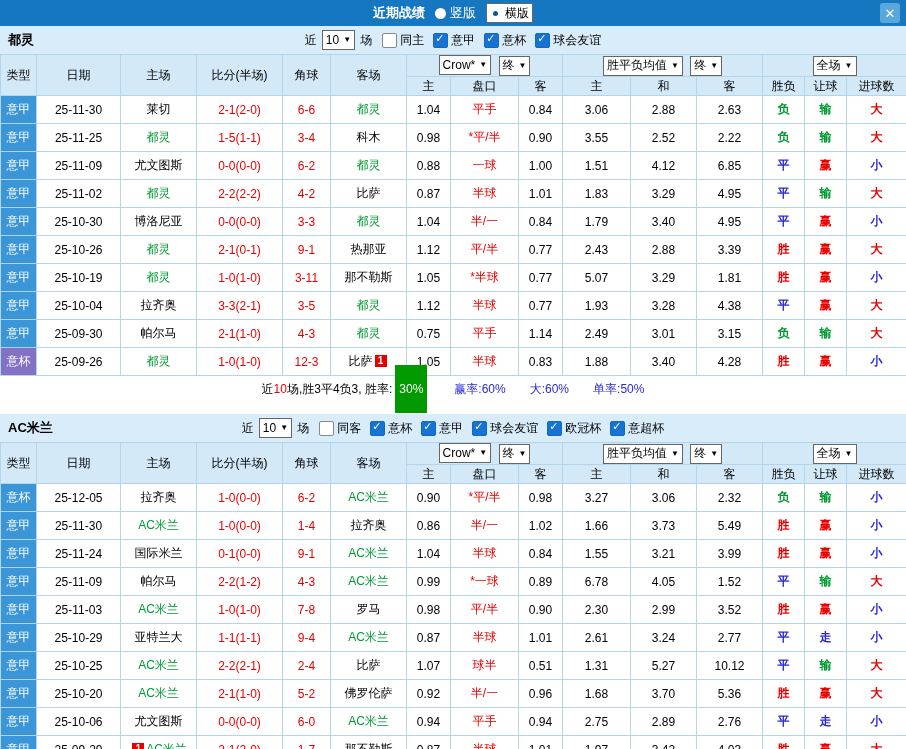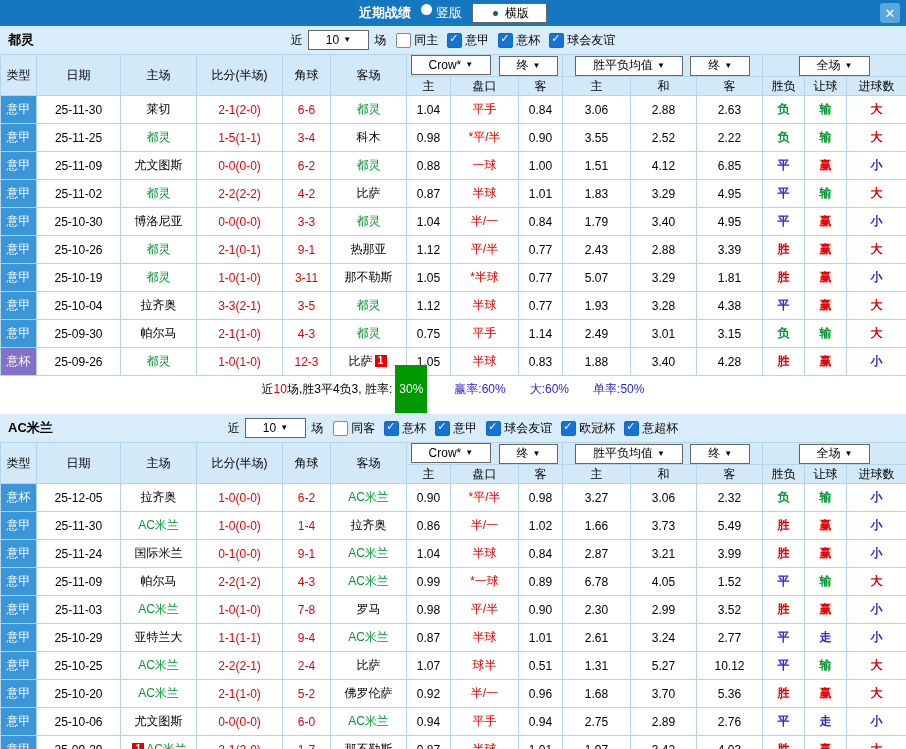--- a/index.html
+++ b/index.html
@@ -4,34 +4,34 @@
 <style>
   html,body{margin:0;padding:0}
   body{width:906px;height:749px;overflow:hidden;background:#fff;
        font-family:"Liberation Sans","DejaVu Sans",sans-serif;}
   .popup{width:906px;height:749px;overflow:hidden;background:#6d28d9}
 
   
   .titlebar{height:26px;background:#1577c0;position:relative;display:flex;
             align-items:center;justify-content:center;color:#fff;font-size:13px;gap:10px}
   .title{font-weight:bold}
-  .radio{display:inline-flex;align-items:flex-start;gap:4px;cursor:pointer}
+  .radio{display:inline-flex;align-items:center;gap:4px;cursor:pointer}
   .dot{width:11px;height:11px;border-radius:50%;background:#fff;display:inline-flex;
        align-items:center;justify-content:center}
   .radio.sel .dot::after{content:"";width:5px;height:5px;border-radius:50%;background:#0f5a96}
   .close{position:absolute;right:6px;top:3px;width:20px;height:20px;background:#5aa7dc;
          border-radius:3px;display:flex;align-items:center;justify-content:center;
          font-size:13px;color:#fff;cursor:pointer}
 
   
   .bar{height:28px;background:#d8ecfa;display:flex;align-items:center;position:relative;font-size:12px}
   .team{position:absolute;left:8px;font-weight:bold;font-size:13px;color:#000}
   .filters{margin:0 auto;display:flex;align-items:center;gap:5px;color:#000}
   .sel{display:inline-flex;align-items:center;gap:4px;background:#fff;border:1px solid #666;
-       height:18px;padding:0 17px;font-size:12px;color:#000;cursor:pointer;white-space:nowrap}
+       height:18px;padding:0 3px;font-size:12px;color:#000;cursor:pointer;white-space:nowrap}
   .arr{font-size:8px;line-height:1}
   .cblist{display:inline-flex;align-items:center;gap:9px;margin-left:5px}
   .cbx{display:inline-flex;align-items:center;gap:3px;cursor:pointer}
   .cb{width:13px;height:13px;border:1px solid #888;background:#fff;border-radius:2px;
       position:relative;display:inline-block}
   .cb.on{background:#1673d2;border-color:#1268c4}
   .cb.on::after{content:"✓";position:absolute;left:1px;top:-2px;color:#fff;font-size:11px;font-weight:bold}
 
   
   table{width:906px;border-collapse:collapse;table-layout:fixed;font-size:12px;text-align:center}
@@ -502,21 +502,21 @@
           <tr>
             <td class="type">意甲</td>
             <td>25-11-24</td>
             <td><span>国际米兰</span></td>
             <td class="c-red">0-1(0-0)</td>
             <td class="c-red">9-1</td>
             <td><span class="g">AC米兰</span></td>
             <td>1.04</td>
             <td class="c-red">半球</td>
             <td>0.84</td>
-            <td>2.87</td>
+            <td>1.55</td>
             <td>3.21</td>
             <td>3.99</td>
             <td class="bold c-red">胜</td>
             <td class="bold c-red">赢</td>
             <td class="bold c-blue">小</td>
           </tr>
           <tr>
             <td class="type">意甲</td>
             <td>25-11-09</td>
             <td><span>帕尔马</span></td>

